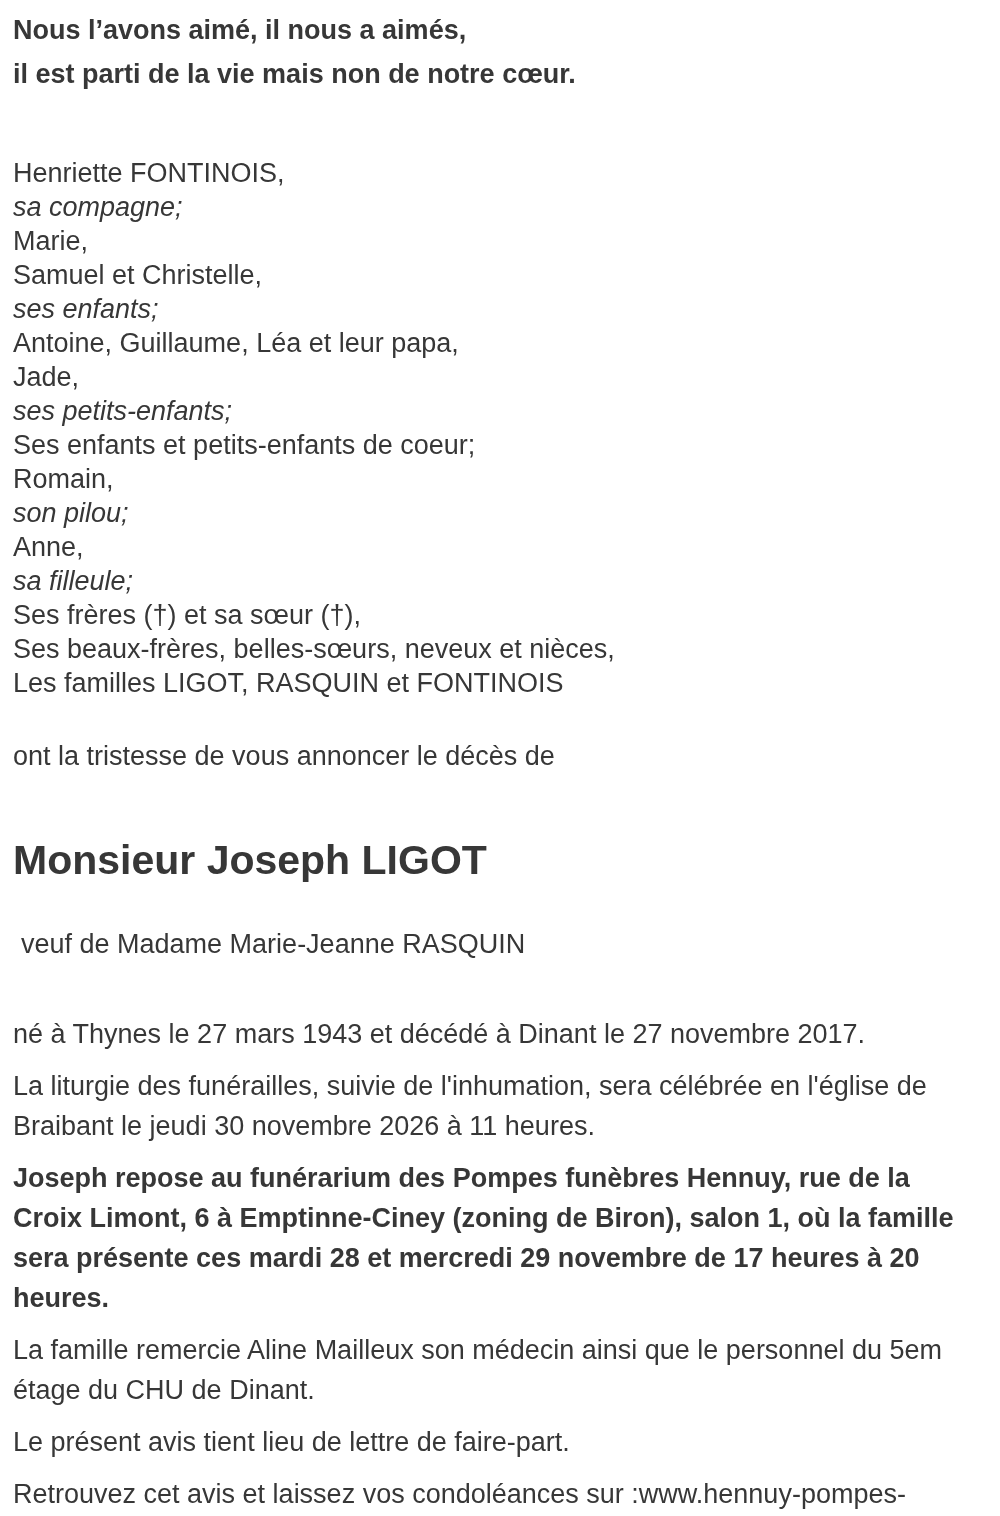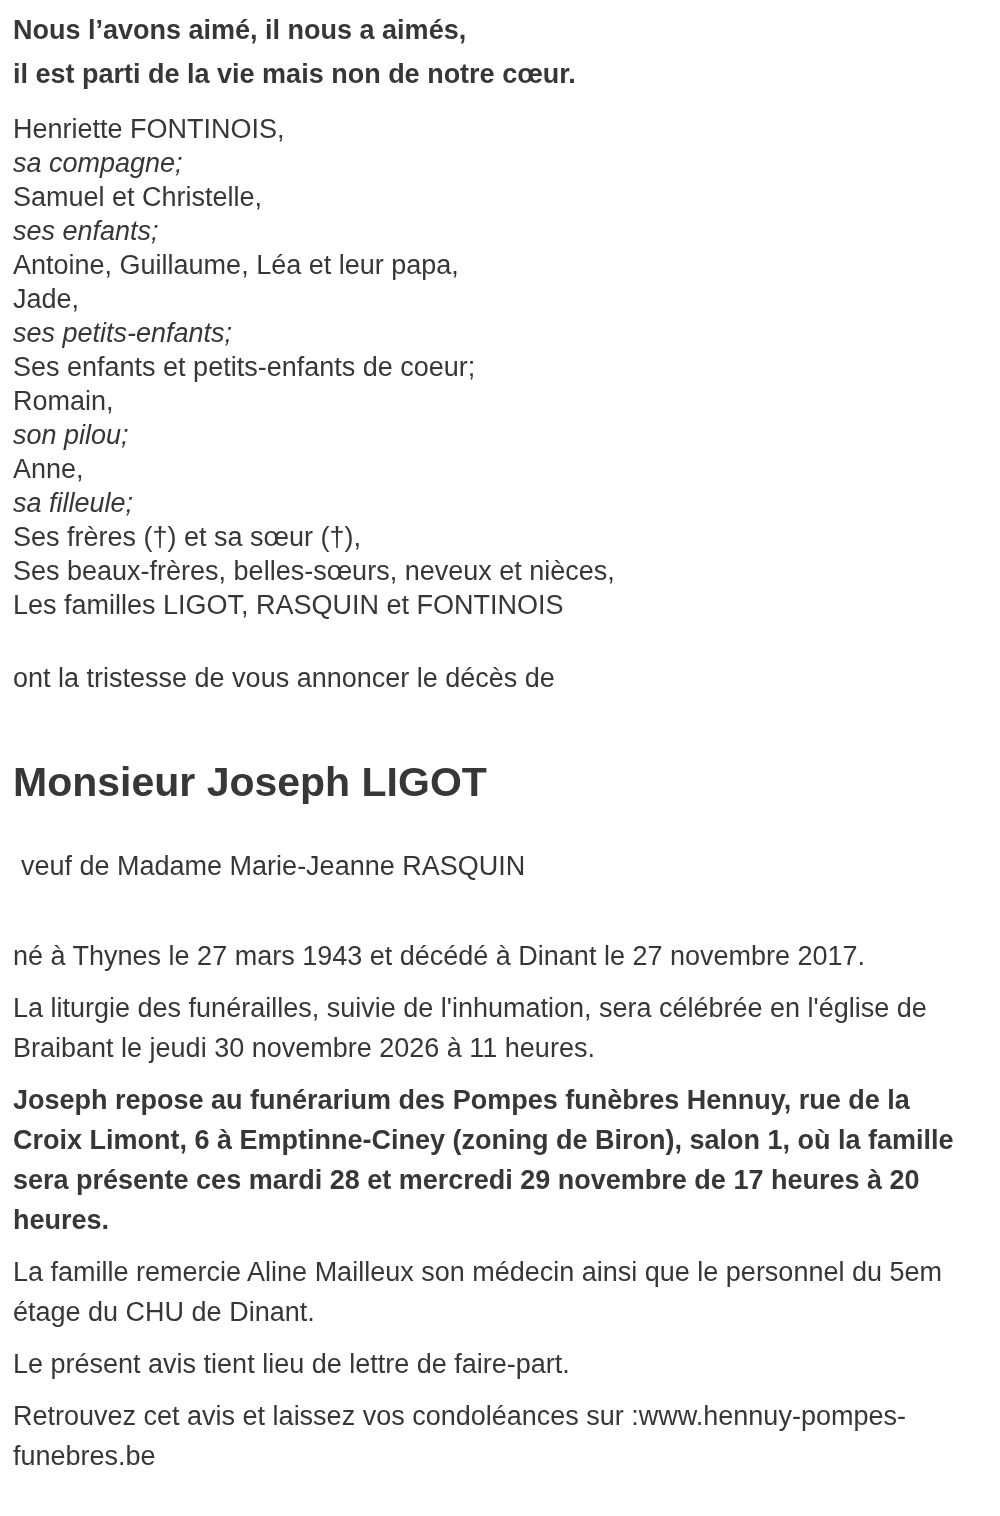--- a/index.html
+++ b/index.html
@@ -19,21 +19,21 @@
     width: 1000px;
     height: 1220px;
     padding: 8px 15px 0 13px;
   }
   .intro .line {
     font-weight: 700;
     font-size: 27px;
     line-height: 44px;
   }
   .family {
-    margin-top: 16px;
+    margin-top: 60px;
     font-size: 27px;
   }
   .family .line {
     line-height: 34px;
   }
   .family .name {
     text-align: left;
   }
   .family .role {
     text-align: left;
@@ -74,20 +74,21 @@
 <div class="page">
 
   <div class="intro">
     <div class="line">Nous l’avons aimé, il nous a aimés,</div>
     <div class="line">il est parti de la vie mais non de notre cœur.</div>
   </div>
 
   <div class="family">
     <div class="line name">Henriette FONTINOIS,</div>
     <div class="line role">sa compagne;</div>
+    <div class="line name">Marie,</div>
     <div class="line name">Samuel et Christelle,</div>
     <div class="line role">ses enfants;</div>
     <div class="line name">Antoine, Guillaume, Léa et leur papa,</div>
     <div class="line name">Jade,</div>
     <div class="line role">ses petits-enfants;</div>
     <div class="line name">Ses enfants et petits-enfants de coeur;</div>
     <div class="line name">Romain,</div>
     <div class="line role">son pilou;</div>
     <div class="line name">Anne,</div>
     <div class="line role">sa filleule;</div>

